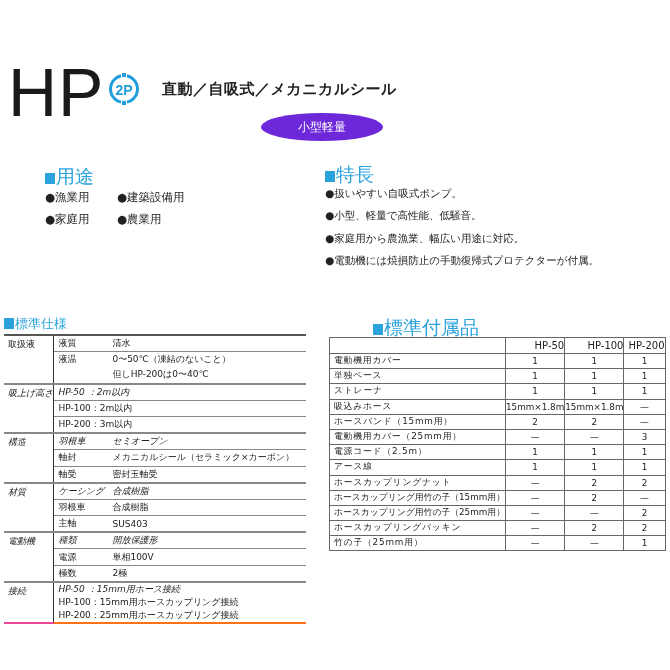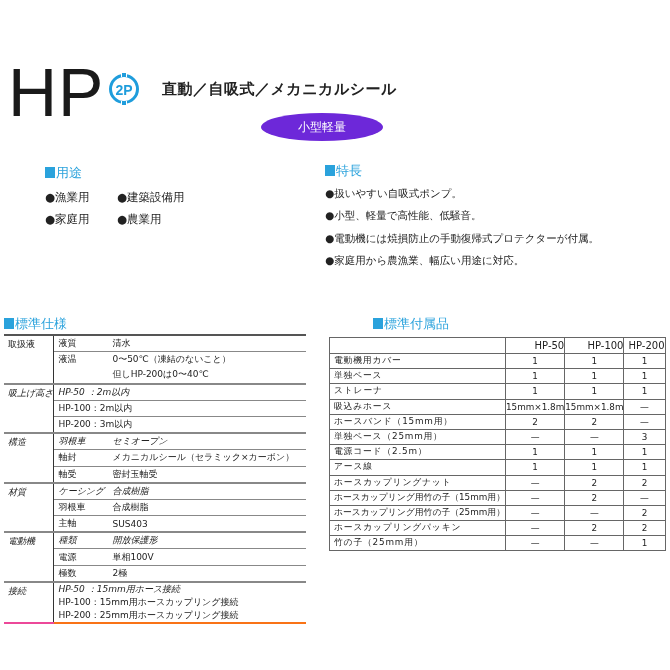--- a/index.html
+++ b/index.html
@@ -5,21 +5,21 @@
   html, body { margin:0; padding:0; background:#ffffff; }
   body { width:670px; height:670px; position:relative; overflow:hidden;
          font-family:"DejaVu Sans", sans-serif; color:#222; }
   .abs { position:absolute; }
   .model { left:8px; top:58px; font-family:"Liberation Sans", sans-serif; font-size:68px;
            line-height:68px; color:#1a1a1a; letter-spacing:1px; }
   .badge2p { left:108px; top:73px; width:32px; height:32px; }
   .subtitle { left:162px; top:80px; font-size:15px; font-weight:bold; color:#222; white-space:nowrap; letter-spacing:0.5px; }
   .pill { left:261px; top:113px; width:122px; height:28px; border-radius:50%; background:#6d28d9;
           color:#fff; font-size:12px; font-weight:normal; display:flex; align-items:center; justify-content:center; }
-  .sec-h { font-size:13px; color:#2aa2dc; white-space:nowrap; }
+  .sec-h { font-size:19px; color:#2aa2dc; white-space:nowrap; }
   .sec-h .sq { display:inline-block; width:10px; height:11px; background:#2aa2dc; margin-right:1px; vertical-align:-1px; }
   .usage { left:45px; top:186px; font-size:11.5px; line-height:22px; }
   .usage .row span { display:inline-block; width:72px; }
   .feat { left:325px; top:182px; font-size:10.5px; line-height:22.3px; white-space:nowrap; }
   table { border-collapse:collapse; }
   .spec { left:4px; top:334px; width:302px; font-size:9px; }
   .spec td { padding:0 0 0 4px; height:15.2px; vertical-align:middle; white-space:nowrap; }
   .spec td.cat { width:44px; border-right:1px solid #333; vertical-align:top; padding-top:2px; }
   .spec td.sub { width:50px; }
   .spec tr.grp td { border-top:2px solid #888;font-style:italic; }
@@ -54,22 +54,22 @@
 <div class="abs sec-h" style="left:45px;top:164px;"><span class="sq"></span><span>用途</span></div>
 <div class="abs usage">
   <div class="row"><span>●漁業用</span><span style="width:auto">●建築設備用</span></div>
   <div class="row"><span>●家庭用</span><span>●農業用</span></div>
 </div>
 
 <div class="abs sec-h" style="left:325px;top:162px;"><span class="sq"></span><span>特長</span></div>
 <div class="abs feat">
   <div>●扱いやすい自吸式ポンプ。</div>
   <div>●小型、軽量で高性能、低騒音。</div>
+  <div>●家庭用から農漁業、幅広い用途に対応。</div>
   <div>●電動機には焼損防止の手動復帰式プロテクターが付属。</div>
-  <div>●家庭用から農漁業、幅広い用途に対応。</div>
 </div>
 
 <div class="abs sec-h" style="left:4px;top:315px;font-size:13px;"><span class="sq"></span><span>標準仕様</span></div>
 <table class="abs spec">
   <tbody>
     <tr class="first">
         <td class="cat" rowspan="3">取扱液</td>
         <td class="sub">液質</td>
         <td class="val">清水</td>
       </tr>
@@ -183,21 +183,21 @@
         <td class="n">15mm×1.8m</td>
         <td class="n">—</td>
       </tr>
     <tr>
         <td class="name">ホースバンド（15mm用）</td>
         <td class="n">2</td>
         <td class="n">2</td>
         <td class="n">—</td>
       </tr>
     <tr>
-        <td class="name">単独ベース（25mm用）</td>
+        <td class="name">電動機用カバー（25mm用）</td>
         <td class="n">—</td>
         <td class="n">—</td>
         <td class="n">3</td>
       </tr>
     <tr>
         <td class="name">電源コード（2.5m）</td>
         <td class="n">1</td>
         <td class="n">1</td>
         <td class="n">1</td>
       </tr>

